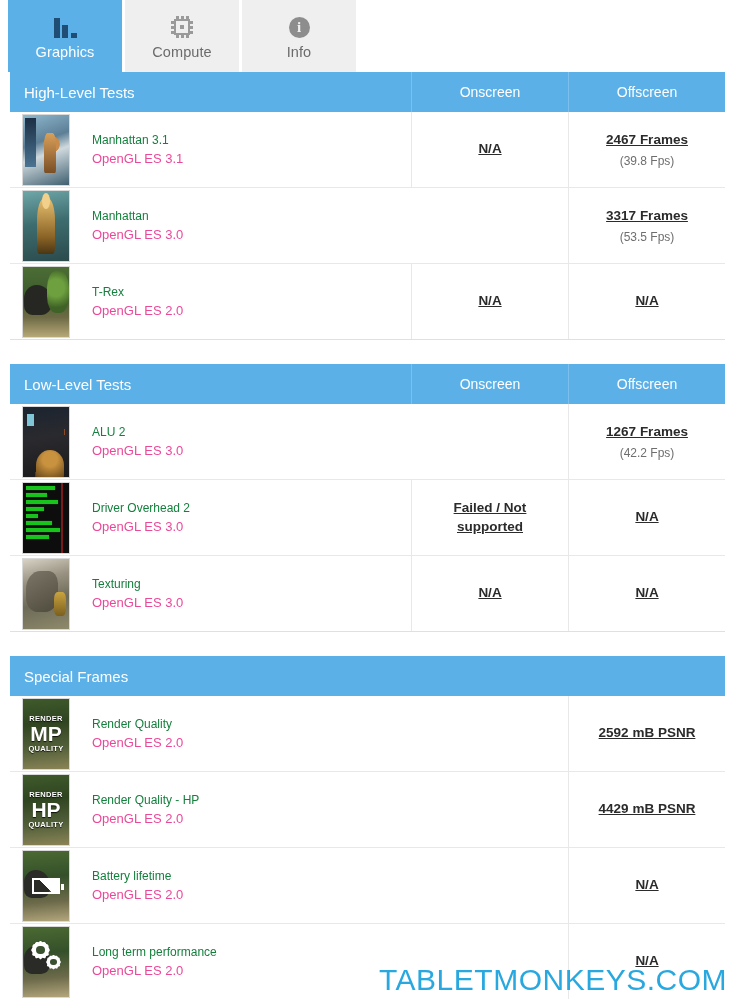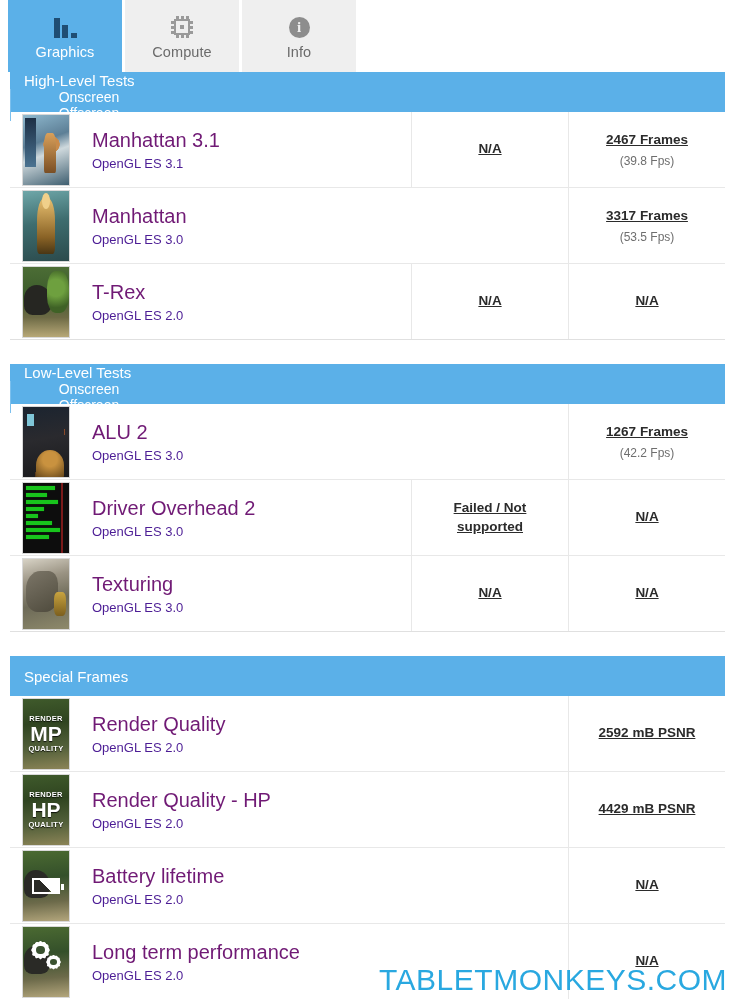--- a/index.html
+++ b/index.html
@@ -83,21 +83,20 @@
 
   
   #content { padding: 0 10px; box-sizing: border-box; }
   .section { margin-bottom: 24px; background: #ffffff; }
   .section-head {
     display: flex;
     align-items: stretch;
     background: #5bb0e8;
     height: 40px;
     color: #ffffff;
-    flex-direction: column;
   }
   .sh-title {
     flex: 1 1 auto;
     display: flex; align-items: center;
     padding-left: 14px;
     font-size: 15px;
   }
   .sh-col {
     width: 157px;
     display: flex; align-items: center; justify-content: center;
@@ -127,22 +126,22 @@
     width: 48px; height: 72px;
     flex: 0 0 48px;
     margin-right: 22px;
     position: relative;
     overflow: hidden;
     border: 1px solid #d9d9d9;
     box-sizing: border-box;
     background: #3a3a2c;
   }
   .name-block { display: flex; flex-direction: column; justify-content: center; }
-  .test-title { font-size: 20px; color: #701a75; margin-bottom: 4px; }
-  .test-sub { font-size: 13px; color: #4c1d95; }
+  .test-title { font-size: 12px; color: #15803d; margin-bottom: 4px; }
+  .test-sub { font-size: 13px; color: #ec4899; }
 
   .cell-val {
     width: 157px;
     flex: 0 0 157px;
     display: flex;
     flex-direction: column;
     align-items: center;
     justify-content: center;
     border-left: 1px solid #e8e8e8;
     box-sizing: border-box;

